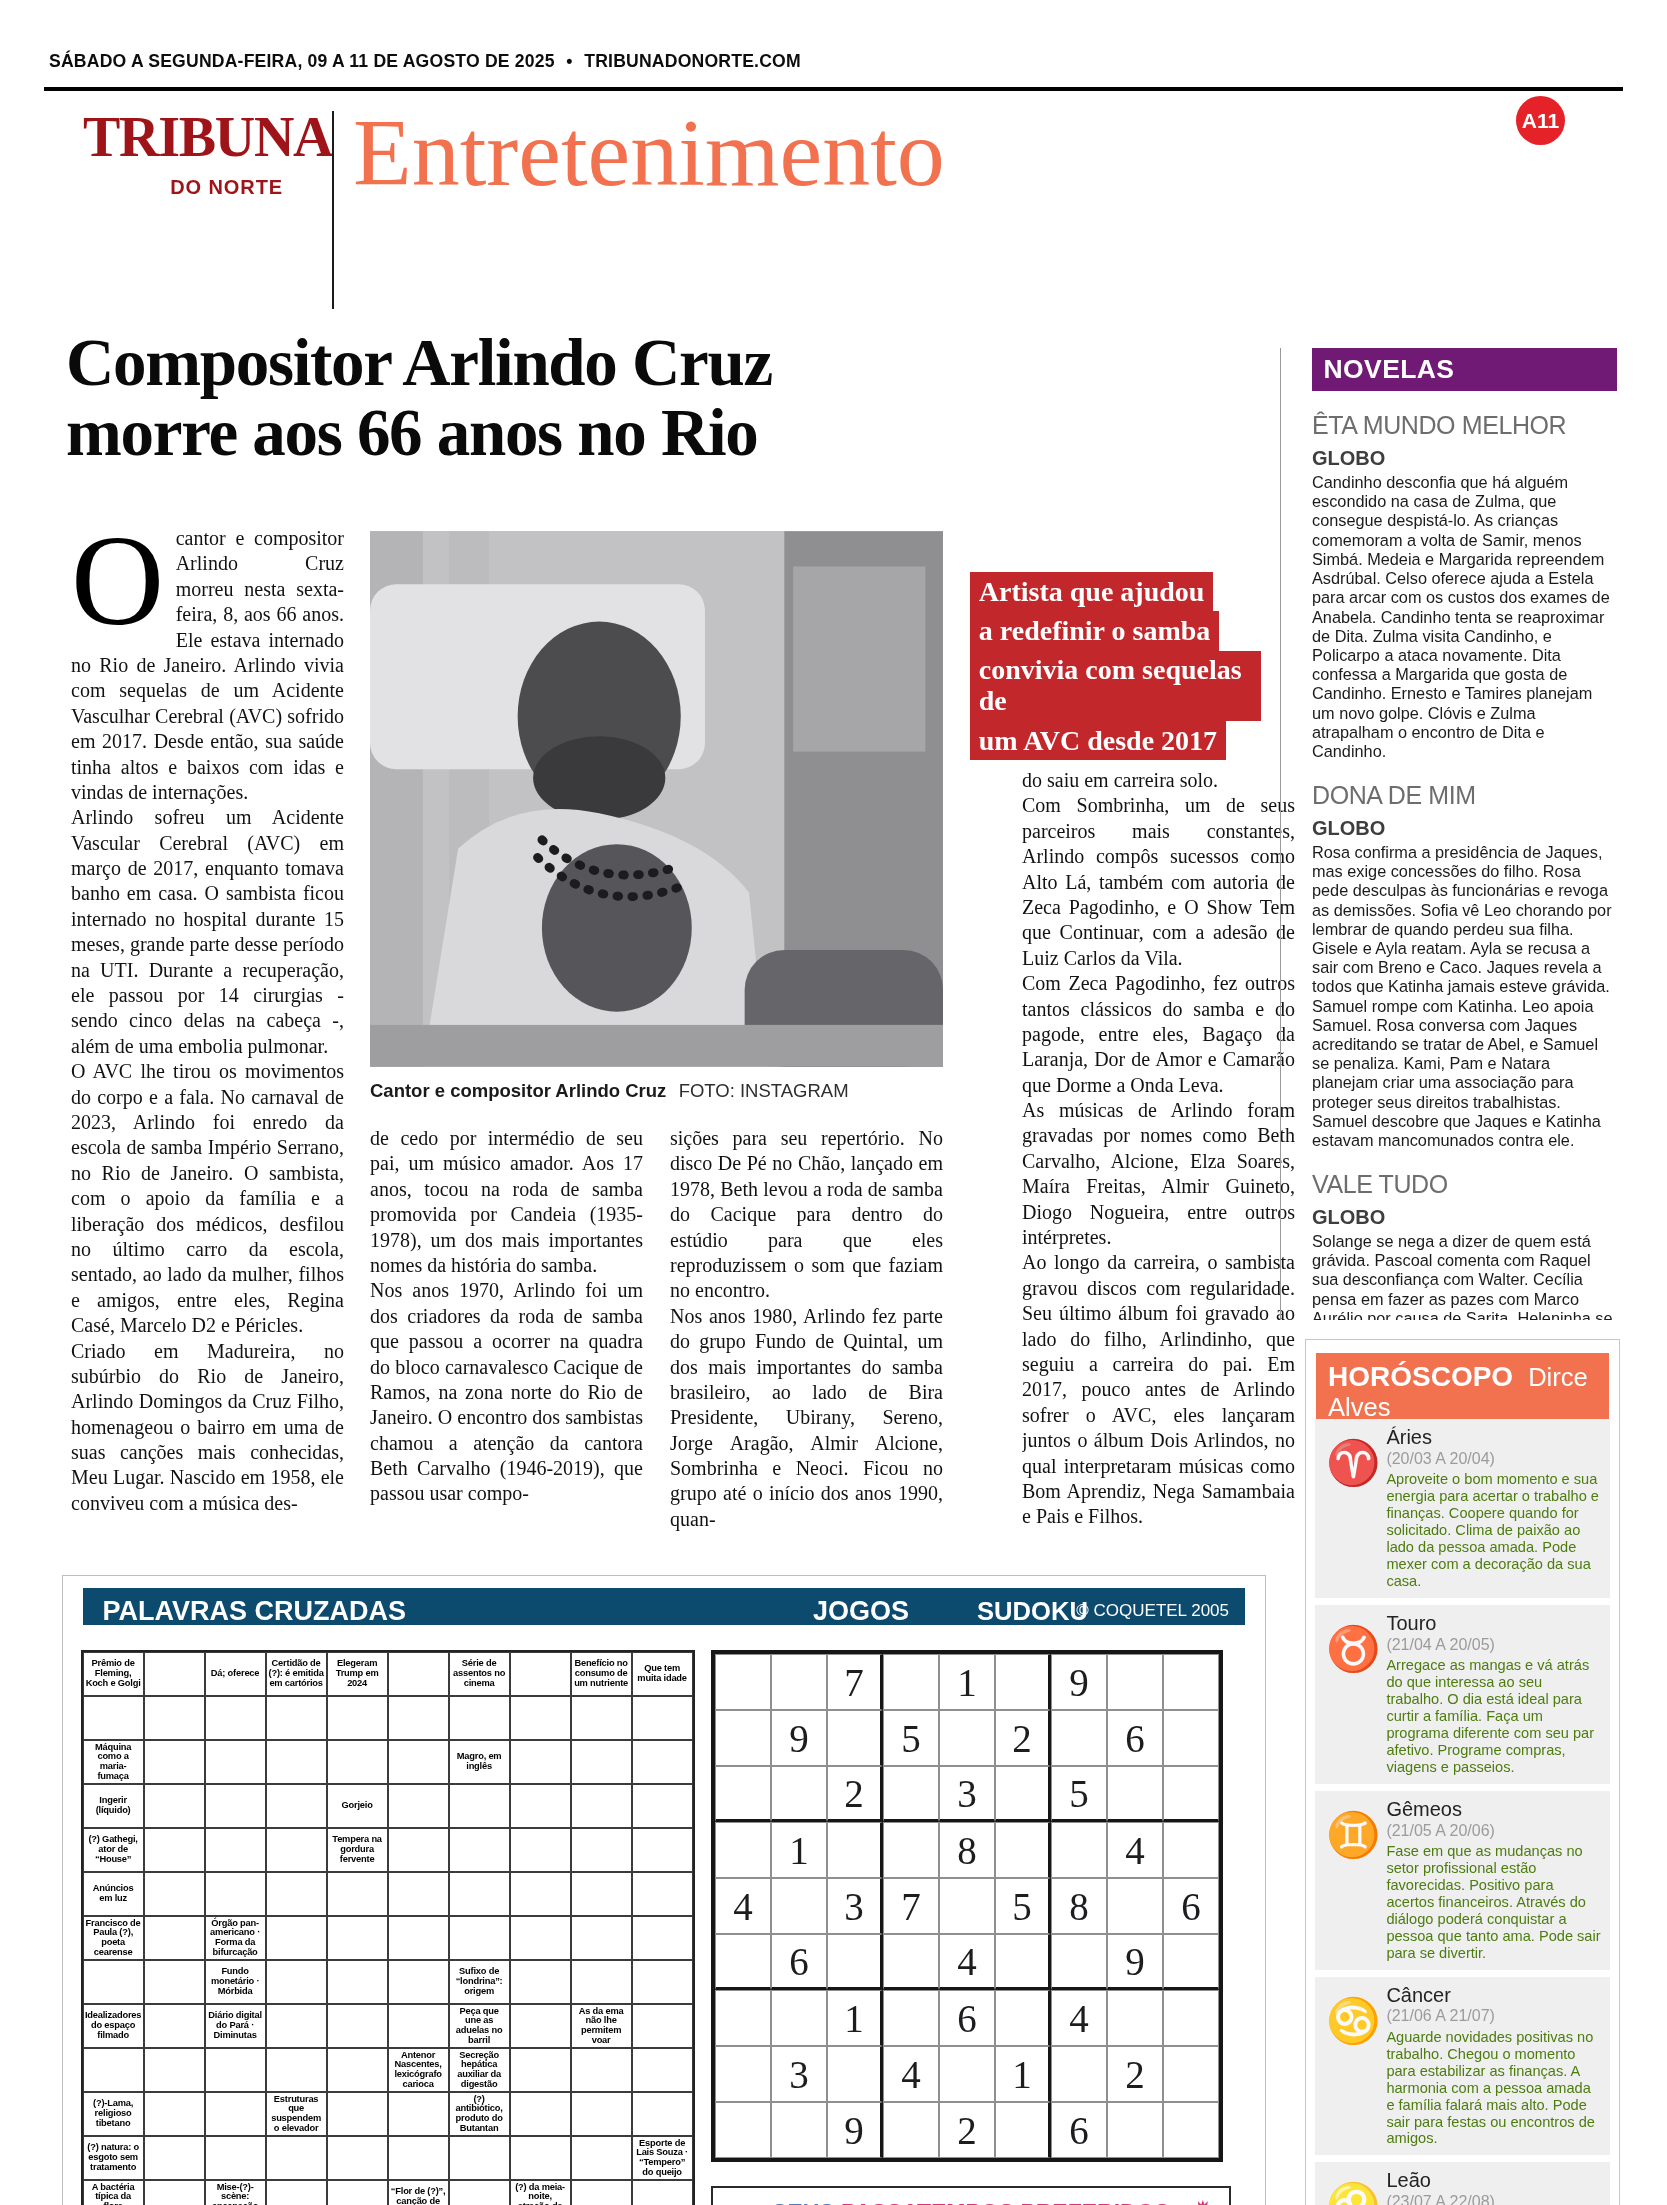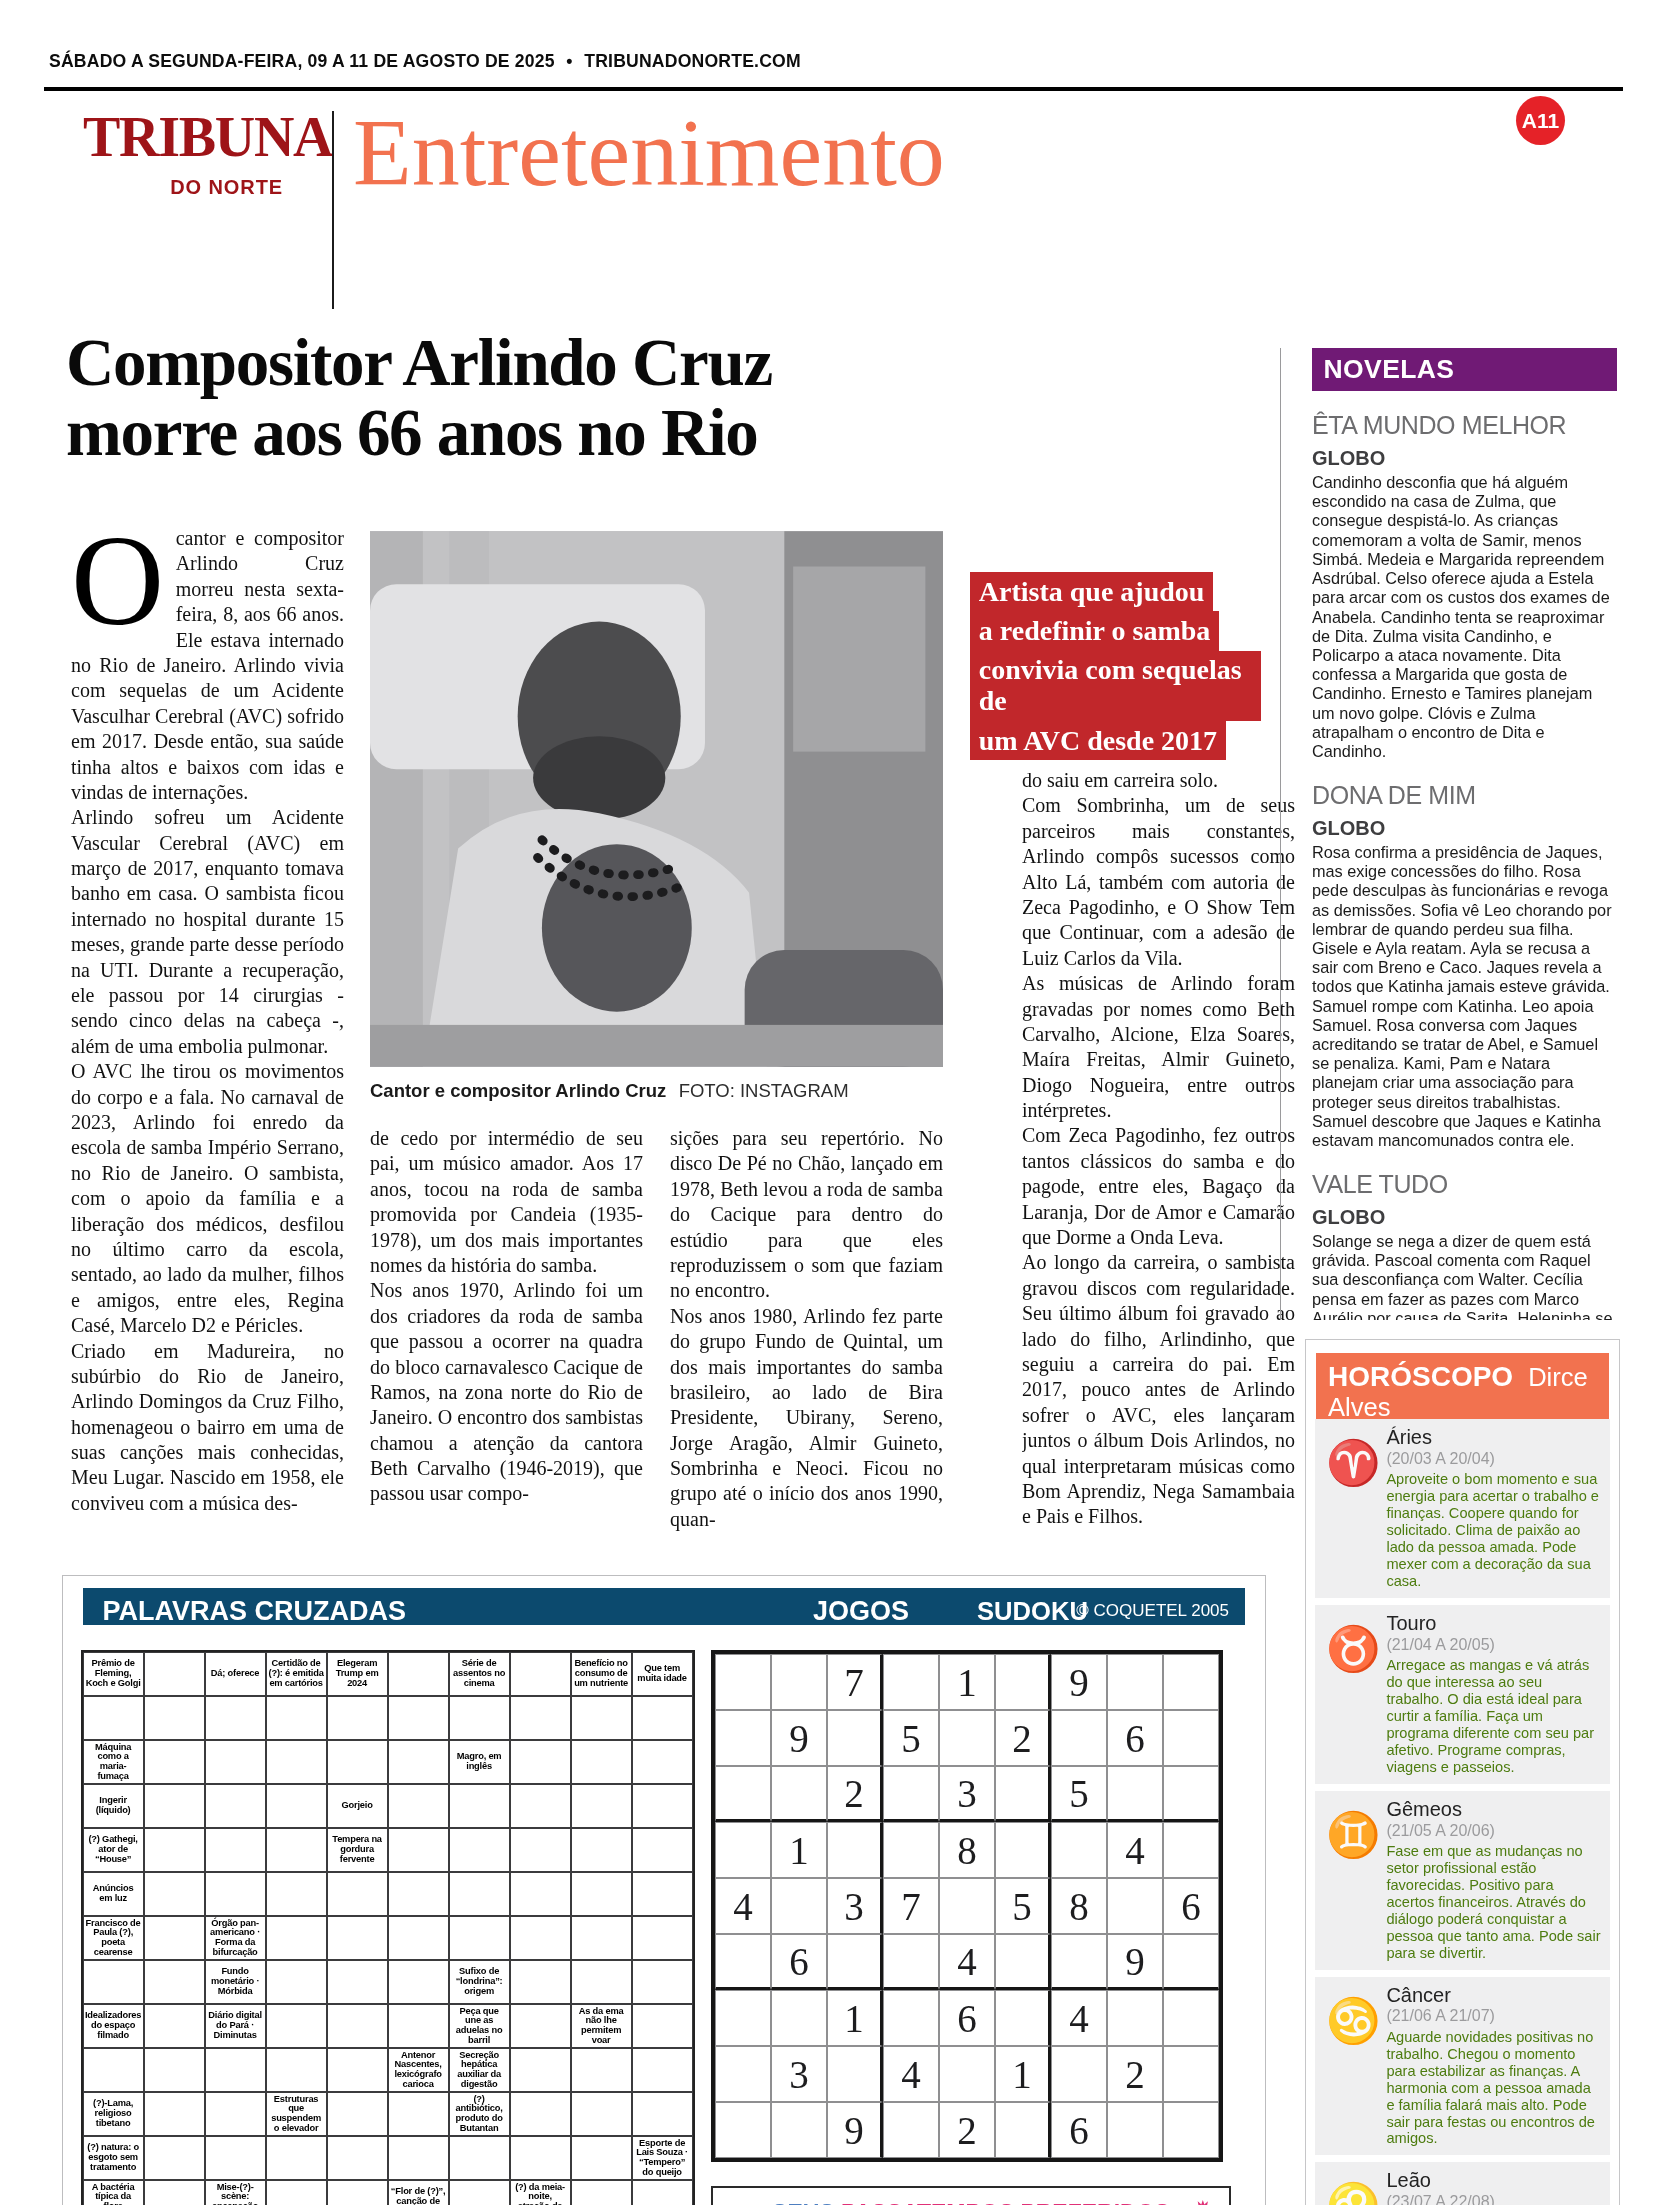--- a/index.html
+++ b/index.html
@@ -126,27 +126,27 @@
     <p>Arlindo sofreu um Acidente Vascular Cerebral (AVC) em março de 2017, enquanto tomava banho em casa. O sambista ficou internado no hospital durante 15 meses, grande parte desse período na UTI. Durante a recuperação, ele passou por 14 cirurgias - sendo cinco delas na cabeça -, além de uma embolia pulmonar.</p>
     <p>O AVC lhe tirou os movimentos do corpo e a fala. No carnaval de 2023, Arlindo foi enredo da escola de samba Império Serrano, no Rio de Janeiro. O sambista, com o apoio da família e a liberação dos médicos, desfilou no último carro da escola, sentado, ao lado da mulher, filhos e amigos, entre eles, Regina Casé, Marcelo D2 e Péricles.</p>
     <p>Criado em Madureira, no subúrbio do Rio de Janeiro, Arlindo Domingos da Cruz Filho, homenageou o bairro em uma de suas canções mais conhecidas, Meu Lugar. Nascido em 1958, ele conviveu com a música des-</p>
   </div>
 <div class="acol" id="col2">
     <p>de cedo por intermédio de seu pai, um músico amador. Aos 17 anos, tocou na roda de samba promovida por Candeia (1935-1978), um dos mais importantes nomes da história do samba.</p>
     <p>Nos anos 1970, Arlindo foi um dos criadores da roda de samba que passou a ocorrer na quadra do bloco carnavalesco Cacique de Ramos, na zona norte do Rio de Janeiro. O encontro dos sambistas chamou a atenção da cantora Beth Carvalho (1946-2019), que passou usar compo-</p>
   </div>
 <div class="acol" id="col3">
     <p>sições para seu repertório. No disco De Pé no Chão, lançado em 1978, Beth levou a roda de samba do Cacique para dentro do estúdio para que eles reproduzissem o som que faziam no encontro.</p>
-    <p>Nos anos 1980, Arlindo fez parte do grupo Fundo de Quintal, um dos mais importantes do samba brasileiro, ao lado de Bira Presidente, Ubirany, Sereno, Jorge Aragão, Almir Guineto, Sombrinha e Neoci. Ficou no grupo até o início dos anos 1990, quan-</p>
+    <p>Nos anos 1980, Arlindo fez parte do grupo Fundo de Quintal, um dos mais importantes do samba brasileiro, ao lado de Bira Presidente, Ubirany, Sereno, Jorge Aragão, Almir Alcione, Sombrinha e Neoci. Ficou no grupo até o início dos anos 1990, quan-</p>
   </div>
 <div class="acol" id="col4">
     <p>do saiu em carreira solo.</p>
     <p>Com Sombrinha, um de seus parceiros mais constantes, Arlindo compôs sucessos como Alto Lá, também com autoria de Zeca Pagodinho, e O Show Tem que Continuar, com a adesão de Luiz Carlos da Vila.</p>
+    <p>Com Zeca Pagodinho, fez outros tantos clássicos do samba e do pagode, entre eles, Bagaço da Laranja, Dor de Amor e Camarão que Dorme a Onda Leva.</p>
     <p>As músicas de Arlindo foram gravadas por nomes como Beth Carvalho, Alcione, Elza Soares, Maíra Freitas, Almir Guineto, Diogo Nogueira, entre outros intérpretes.</p>
-    <p>Com Zeca Pagodinho, fez outros tantos clássicos do samba e do pagode, entre eles, Bagaço da Laranja, Dor de Amor e Camarão que Dorme a Onda Leva.</p>
     <p>Ao longo da carreira, o sambista gravou discos com regularidade. Seu último álbum foi gravado ao lado do filho, Arlindinho, que seguiu a carreira do pai. Em 2017, pouco antes de Arlindo sofrer o AVC, eles lançaram juntos o álbum Dois Arlindos, no qual interpretaram músicas como Bom Aprendiz, Nega Samambaia e Pais e Filhos.</p>
   </div>
 
 <div class="abs" id="photo">
   <svg width="573" height="536" viewBox="0 0 1300 1215" xmlns="http://www.w3.org/2000/svg">
     <rect width="1300" height="1215" fill="#c2c2c4"></rect>
     <rect x="0" y="0" width="120" height="1215" fill="#b4b4b6"></rect>
     <rect x="180" y="0" width="90" height="1215" fill="#bcbcbe"></rect>
     <rect x="940" y="0" width="360" height="1215" fill="#8f8f91"></rect>
     <rect x="960" y="80" width="300" height="420" fill="#a6a6a8"></rect>

